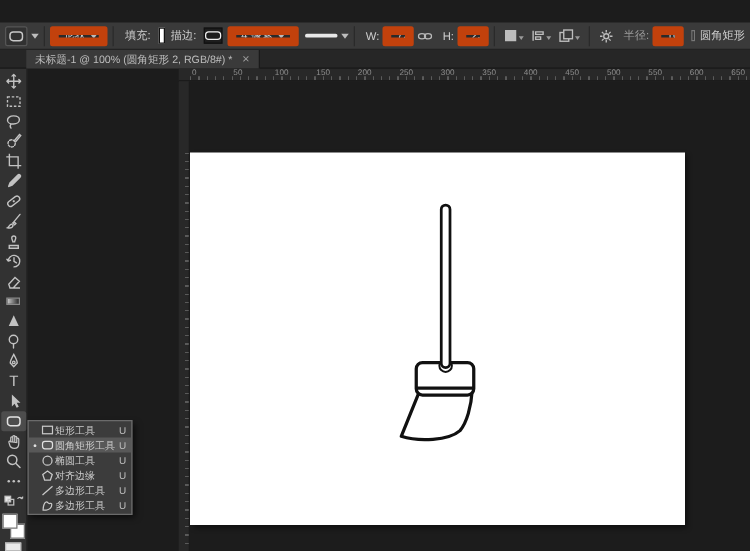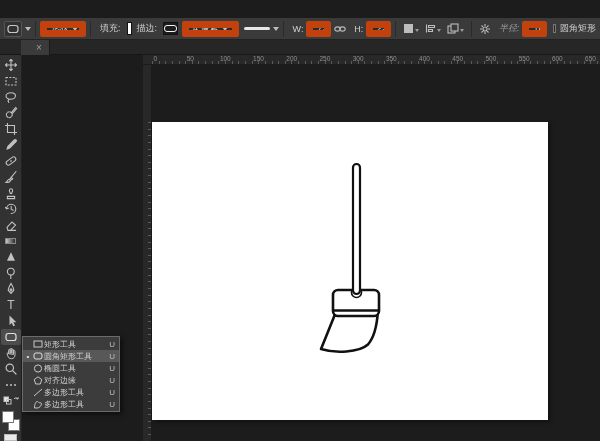--- a/index.html
+++ b/index.html
@@ -26,21 +26,21 @@
   .mini-caret{width:0;height:0;border-left:2.5px solid transparent;border-right:2.5px solid transparent;
          border-top:3px solid #9a9a9a;margin-left:1px;align-self:flex-end;margin-bottom:2px;}
   .field{background:#2a2a2a;border:7px solid #c2410c;border-radius:2px;padding:1px 4px;
          color:#d6d6d6;height:15px;display:flex;align-items:center;overflow:hidden;}
   .swatch-fill{width:20px;height:13px;background:#fff;border:1px solid #111;margin-left:3px;}
   .swatch-stroke{width:20px;height:13px;background:#1d1d1d;border:1px solid #111;margin-left:3px;
                  display:flex;align-items:center;justify-content:center;}
   .swatch-stroke span{display:block;width:13px;height:7px;border:1.5px solid #f2f2f2;border-radius:3px;}
   .line-style{width:26px;height:3px;background:#e8e8e8;border-radius:2px;}
   .ob-label{margin:0 3px 0 5px;}
-  .ob-dim{color:#9a9a9a;font-style:italic;}
+  .ob-dim{color:#9a9a9a;}
   .ob-icon-btn{display:flex;align-items:flex-end;margin:0 3px;cursor:default;}
   .checkbox{width:9px;height:9px;border:1px solid #777;background:#2a2a2a;margin:0 4px 0 6px;}
 
   
   .tabbar{position:absolute;left:0;top:40px;width:600px;height:15px;background:#262626;
           border-bottom:1px solid #171717;}
   .tab{position:absolute;left:21px;top:0;height:15px;background:#3a3a3a;color:#bdbdbd;
        font-size:8.5px;display:flex;align-items:center;padding:0 7px;border-right:1px solid #1a1a1a;}
   .tab-close{margin-left:8px;color:#9c9c9c;font-size:10px;line-height:8px;}
 
@@ -64,21 +64,21 @@
           background:repeating-linear-gradient(to right,#5a5a5a 0 1px,transparent 1px 6.64px);}
   .rlabel{position:absolute;top:0;font-size:6.5px;color:#8e8e8e;}
   .vruler{position:absolute;left:121px;top:10px;width:9px;height:376px;background:#282828;
           border-right:1px solid #1b1b1b;}
   .vruler .ticks{position:absolute;top:57px;bottom:0;right:0;width:3px;
           background:repeating-linear-gradient(to bottom,#5a5a5a 0 1px,transparent 1px 6.64px);}
   .canvas{position:absolute;left:130px;top:67px;width:396px;height:298px;background:#ffffff;
           box-shadow:2px 2px 4px rgba(0,0,0,.45);}
 
   
-  .flyout{position:absolute;left:22px;top:336px;width:98px;background:#3c3c3c;
+  .flyout{position:absolute;left:22px;top:336px;width:84px;background:#3c3c3c;
           border:1px solid #6b6b6b;box-shadow:2px 2px 5px rgba(0,0,0,.6);padding:1px 0;}
   .fly-row{height:12px;display:flex;align-items:center;padding:0 4px 0 2px;color:#cccccc;font-size:8px;}
   .fly-row.selected{background:#585858;}
   .fly-bullet{width:6px;color:#e0e0e0;font-size:8px;text-align:center;}
   .fly-icon{width:13px;display:flex;align-items:center;justify-content:center;}
   .fly-label{flex:1;white-space:nowrap;overflow:hidden;}
   .fly-short{width:8px;text-align:right;color:#bdbdbd;}
 </style>
 </head>
 <body>
@@ -160,20 +160,21 @@
     <span class="ob-label ob-dim">半径:</span>
     <div class="field" style="width:36px;">
       <span>10 像素</span>
     </div>
     <span class="checkbox"></span>
     <span>圆角矩形</span>
   </div>
 
   <div class="tabbar">
     <div class="tab">
+      <span>未标题-1 @ 100% (圆角矩形 2, RGB/8#) *</span>
       <span class="tab-close">×</span>
     </div>
   </div>
 
   <div class="toolbar">
     <div class="tool">
         <svg width="14" height="14" viewBox="0 0 14 14" fill="none" stroke="#c2c2c2" stroke-width="1.1" stroke-linecap="round">
           <path d="M7 1.5V12.5M1.5 7H12.5M7 1.5L5.6 2.9M7 1.5L8.4 2.9M7 12.5L5.6 11.1M7 12.5L8.4 11.1M1.5 7L2.9 5.6M1.5 7L2.9 8.4M12.5 7L11.1 5.6M12.5 7L11.1 8.4"></path>
         </svg>
       </div>

